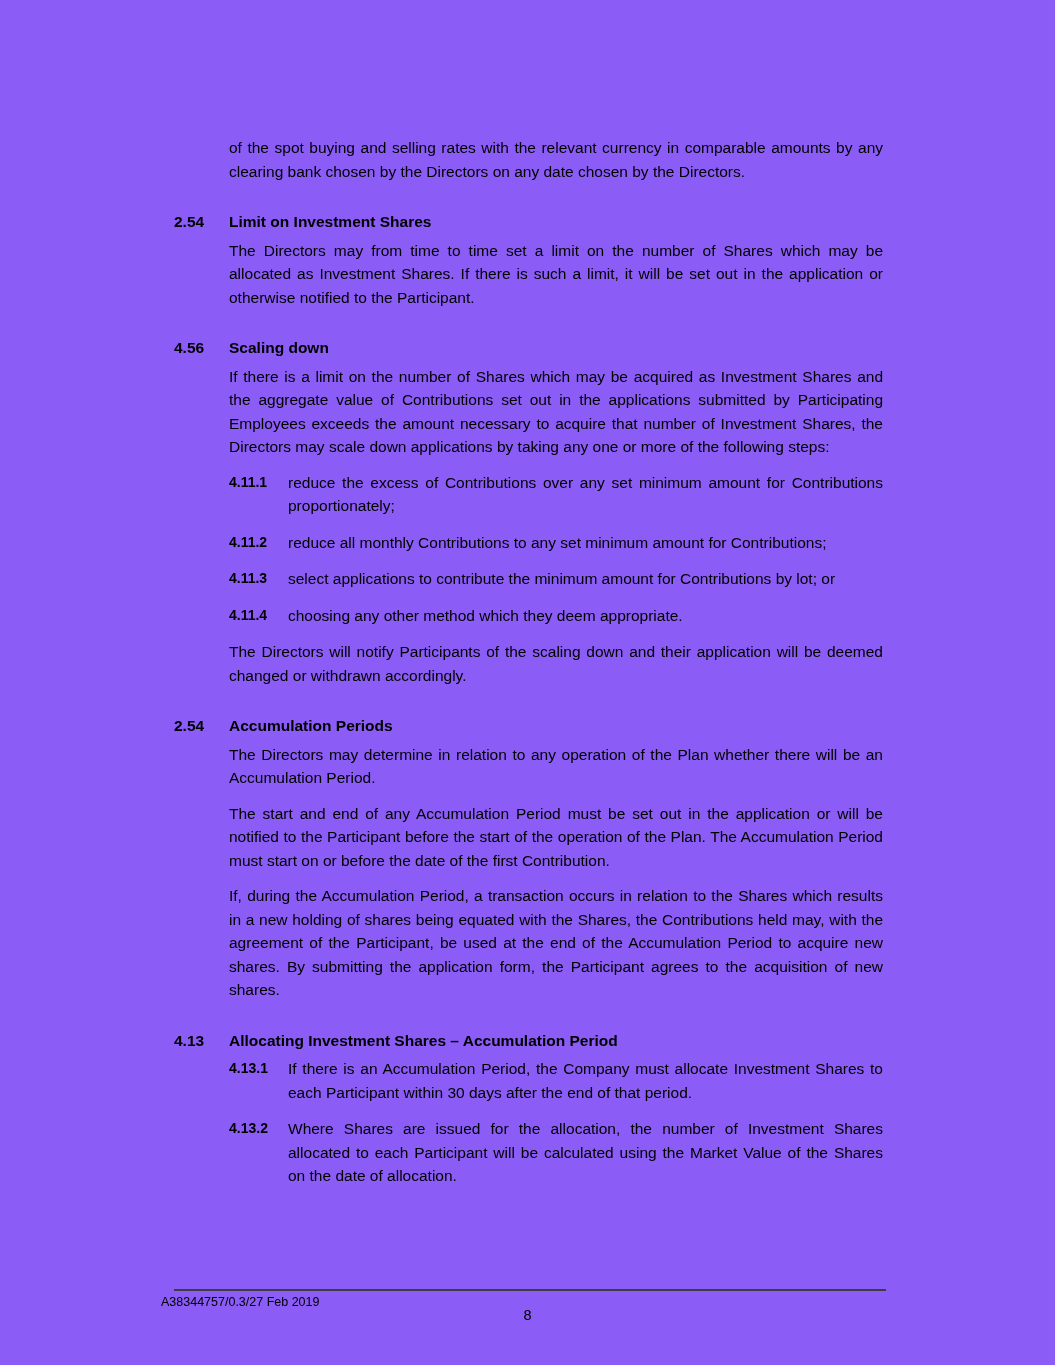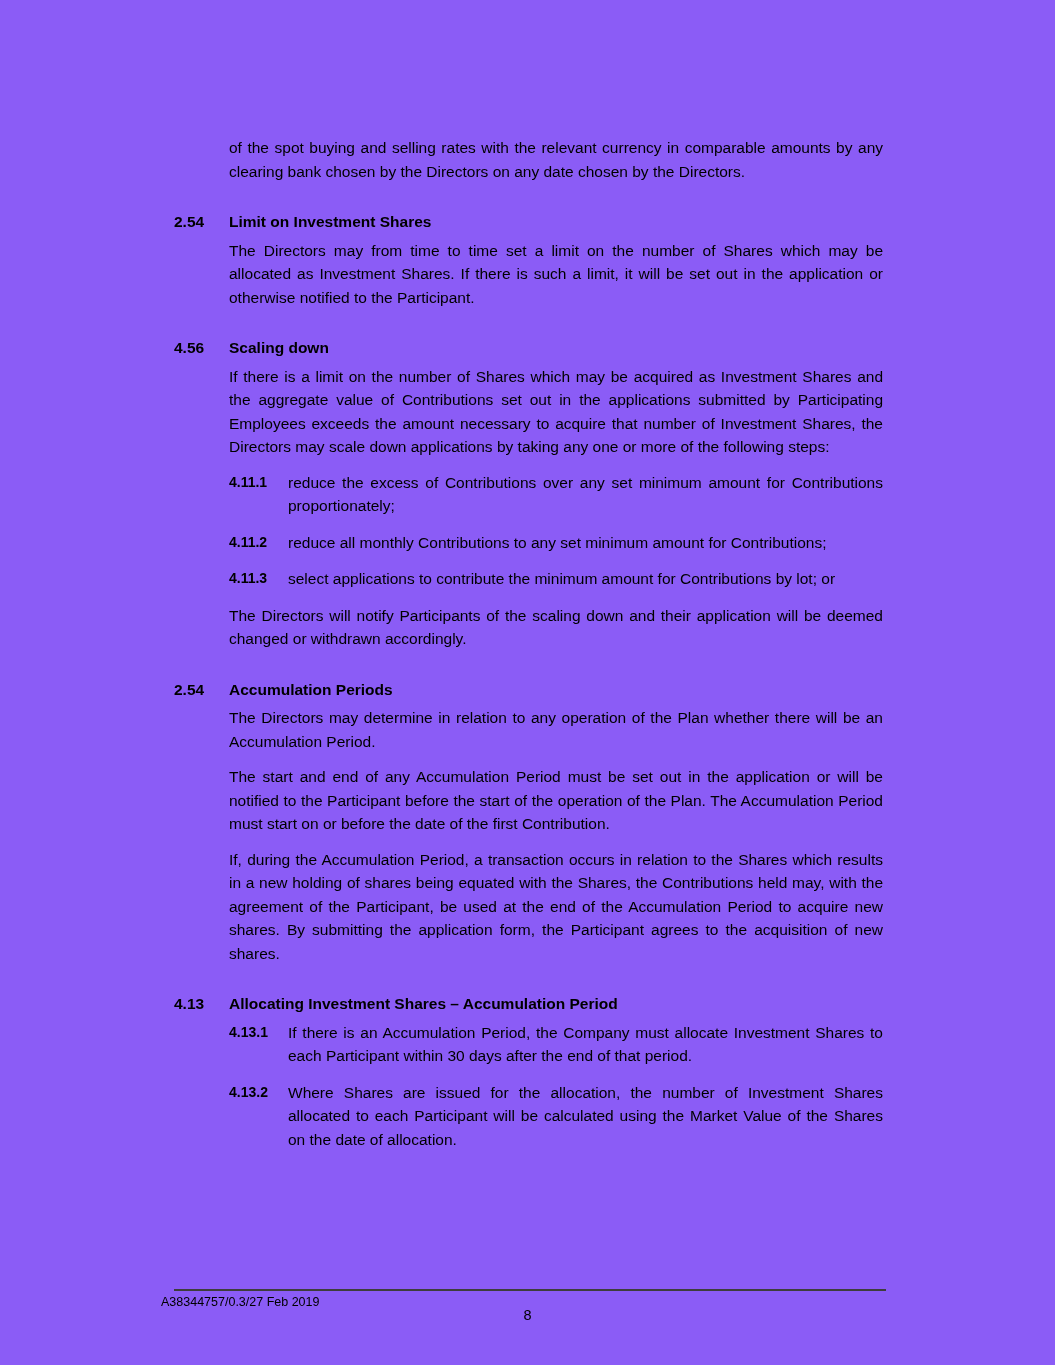--- a/index.html
+++ b/index.html
@@ -104,20 +104,24 @@
         <div class="sub-text">reduce the excess of Contributions over any set minimum amount for Contributions proportionately;</div>
       </div>
       <div class="sub">
         <span class="sub-num">4.11.2</span>
         <div class="sub-text">reduce all monthly Contributions to any set minimum amount for Contributions;</div>
       </div>
       <div class="sub">
         <span class="sub-num">4.11.3</span>
         <div class="sub-text">select applications to contribute the minimum amount for Contributions by lot; or</div>
       </div>
+      <div class="sub">
+        <span class="sub-num">4.11.4</span>
+        <div class="sub-text">choosing any other method which they deem appropriate.</div>
+      </div>
       <p class="para">The Directors will notify Participants of the scaling down and their application will be deemed changed or withdrawn accordingly.</p>
       <div class="sec">
         <span class="sec-num">2.54</span>
         <span class="sec-title">Accumulation Periods</span>
       </div>
       <p class="para">The Directors may determine in relation to any operation of the Plan whether there will be an Accumulation Period.</p>
       <p class="para">The start and end of any Accumulation Period must be set out in the application or will be notified to the Participant before the start of the operation of the Plan. The Accumulation Period must start on or before the date of the first Contribution.</p>
       <p class="para">If, during the Accumulation Period, a transaction occurs in relation to the Shares which results in a new holding of shares being equated with the Shares, the Contributions held may, with the agreement of the Participant, be used at the end of the Accumulation Period to acquire new shares. By submitting the application form, the Participant agrees to the acquisition of new shares.</p>
       <div class="sec">
         <span class="sec-num">4.13</span>

